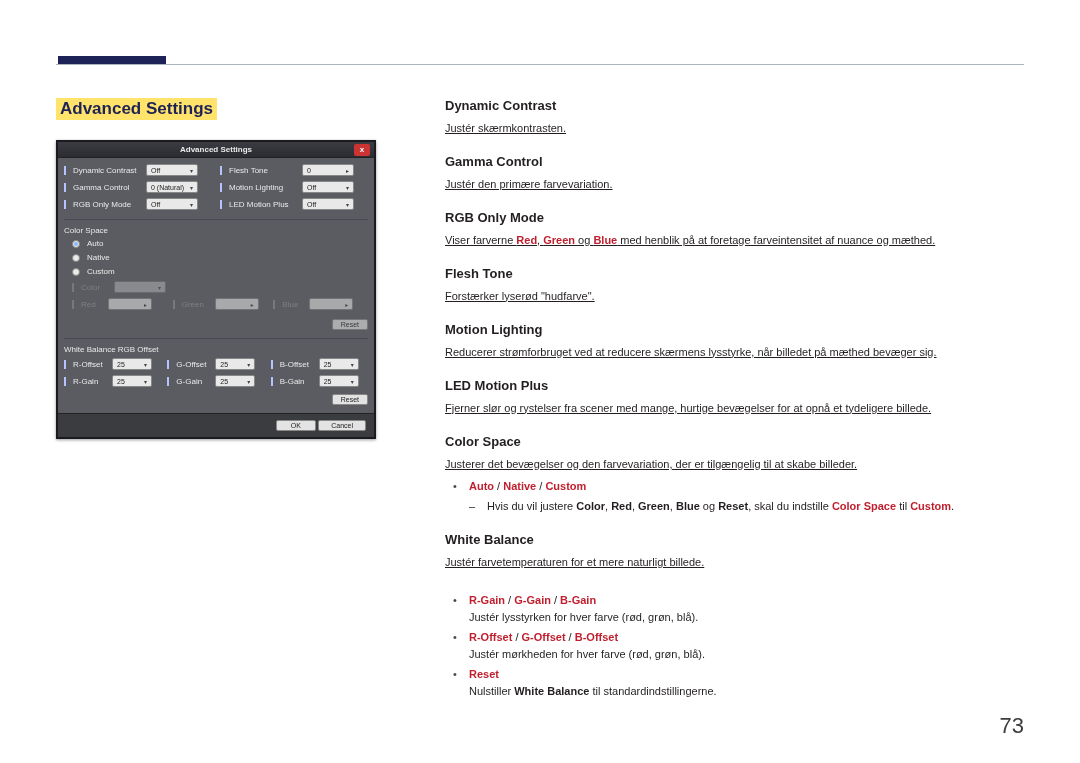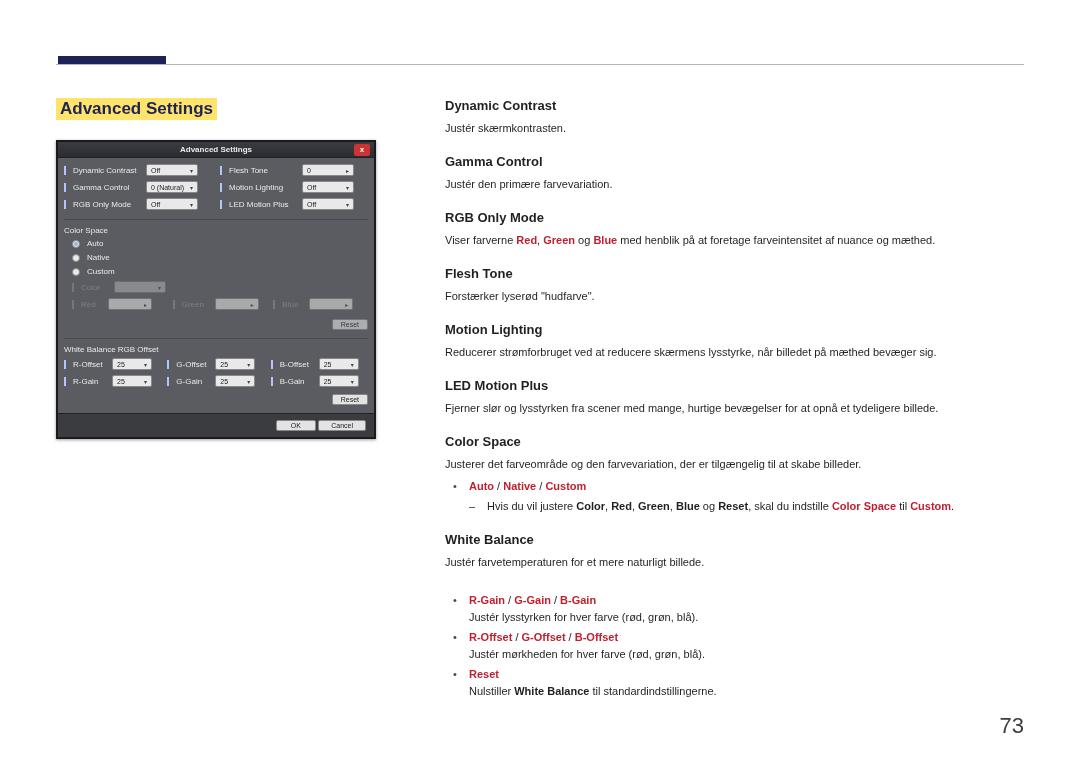--- a/index.html
+++ b/index.html
@@ -136,20 +136,21 @@
   .sec-h {
     font-weight: 700;
     font-size: 13px;
     color: #231f20;
     margin-bottom: 4px;
   }
   .sec-p {
     font-size: 11px;
     color: #231f20;
     margin-bottom: 16px;
+    text-decoration: underline;
   }
   .bullets { list-style: none; margin: 0 0 16px 0; padding-left: 24px; }
   .bullets li { position: relative; margin-bottom: 4px; }
   .bullets li::before {
     content: "•"; position: absolute; left: -16px; color: #444;
   }
   .sub { padding-left: 18px; position: relative; margin-top: 3px; }
   .sub::before { content: "–"; position: absolute; left: 0; }
   .red { color: #c01f2e; font-weight: 700; }
   .bold { font-weight: 700; }
@@ -360,24 +361,24 @@
     <span>Viser farverne </span><span class="red">Red</span><span>, </span><span class="red">Green</span><span> og </span><span class="red">Blue</span><span> med henblik på at foretage farveintensitet af nuance og mæthed.</span>
   </div>
 
   <div class="sec-h">Flesh Tone</div>
   <div class="sec-p">Forstærker lyserød "hudfarve".</div>
 
   <div class="sec-h">Motion Lighting</div>
   <div class="sec-p">Reducerer strømforbruget ved at reducere skærmens lysstyrke, når billedet på mæthed bevæger sig.</div>
 
   <div class="sec-h">LED Motion Plus</div>
-  <div class="sec-p">Fjerner slør og lysstyrken fra scener med mange, hurtige bevægelser for at opnå et tydeligere billede.</div>
+  <div class="sec-p">Fjerner slør og rystelser fra scener med mange, hurtige bevægelser for at opnå et tydeligere billede.</div>
 
   <div class="sec-h">Color Space</div>
-  <div class="sec-p" style="margin-bottom:6px">Justerer det farveområde og den farvevariation, der er tilgængelig til at skabe billeder.</div>
+  <div class="sec-p" style="margin-bottom:6px">Justerer det bevægelser og den farvevariation, der er tilgængelig til at skabe billeder.</div>
   <ul class="bullets">
     <li>
       <span class="red">Auto</span><span> / </span><span class="red">Native</span><span> / </span><span class="red">Custom</span>
       <div class="sub">
         <span>Hvis du vil justere </span><span class="bold">Color</span><span>, </span><span class="bold">Red</span><span>, </span><span class="bold">Green</span><span>, </span><span class="bold">Blue</span><span> og </span><span class="bold">Reset</span><span>, skal du indstille </span><span class="red">Color Space</span><span> til </span><span class="red">Custom</span><span>.</span>
       </div>
     </li>
   </ul>
 
   <div class="sec-h">White Balance</div>

